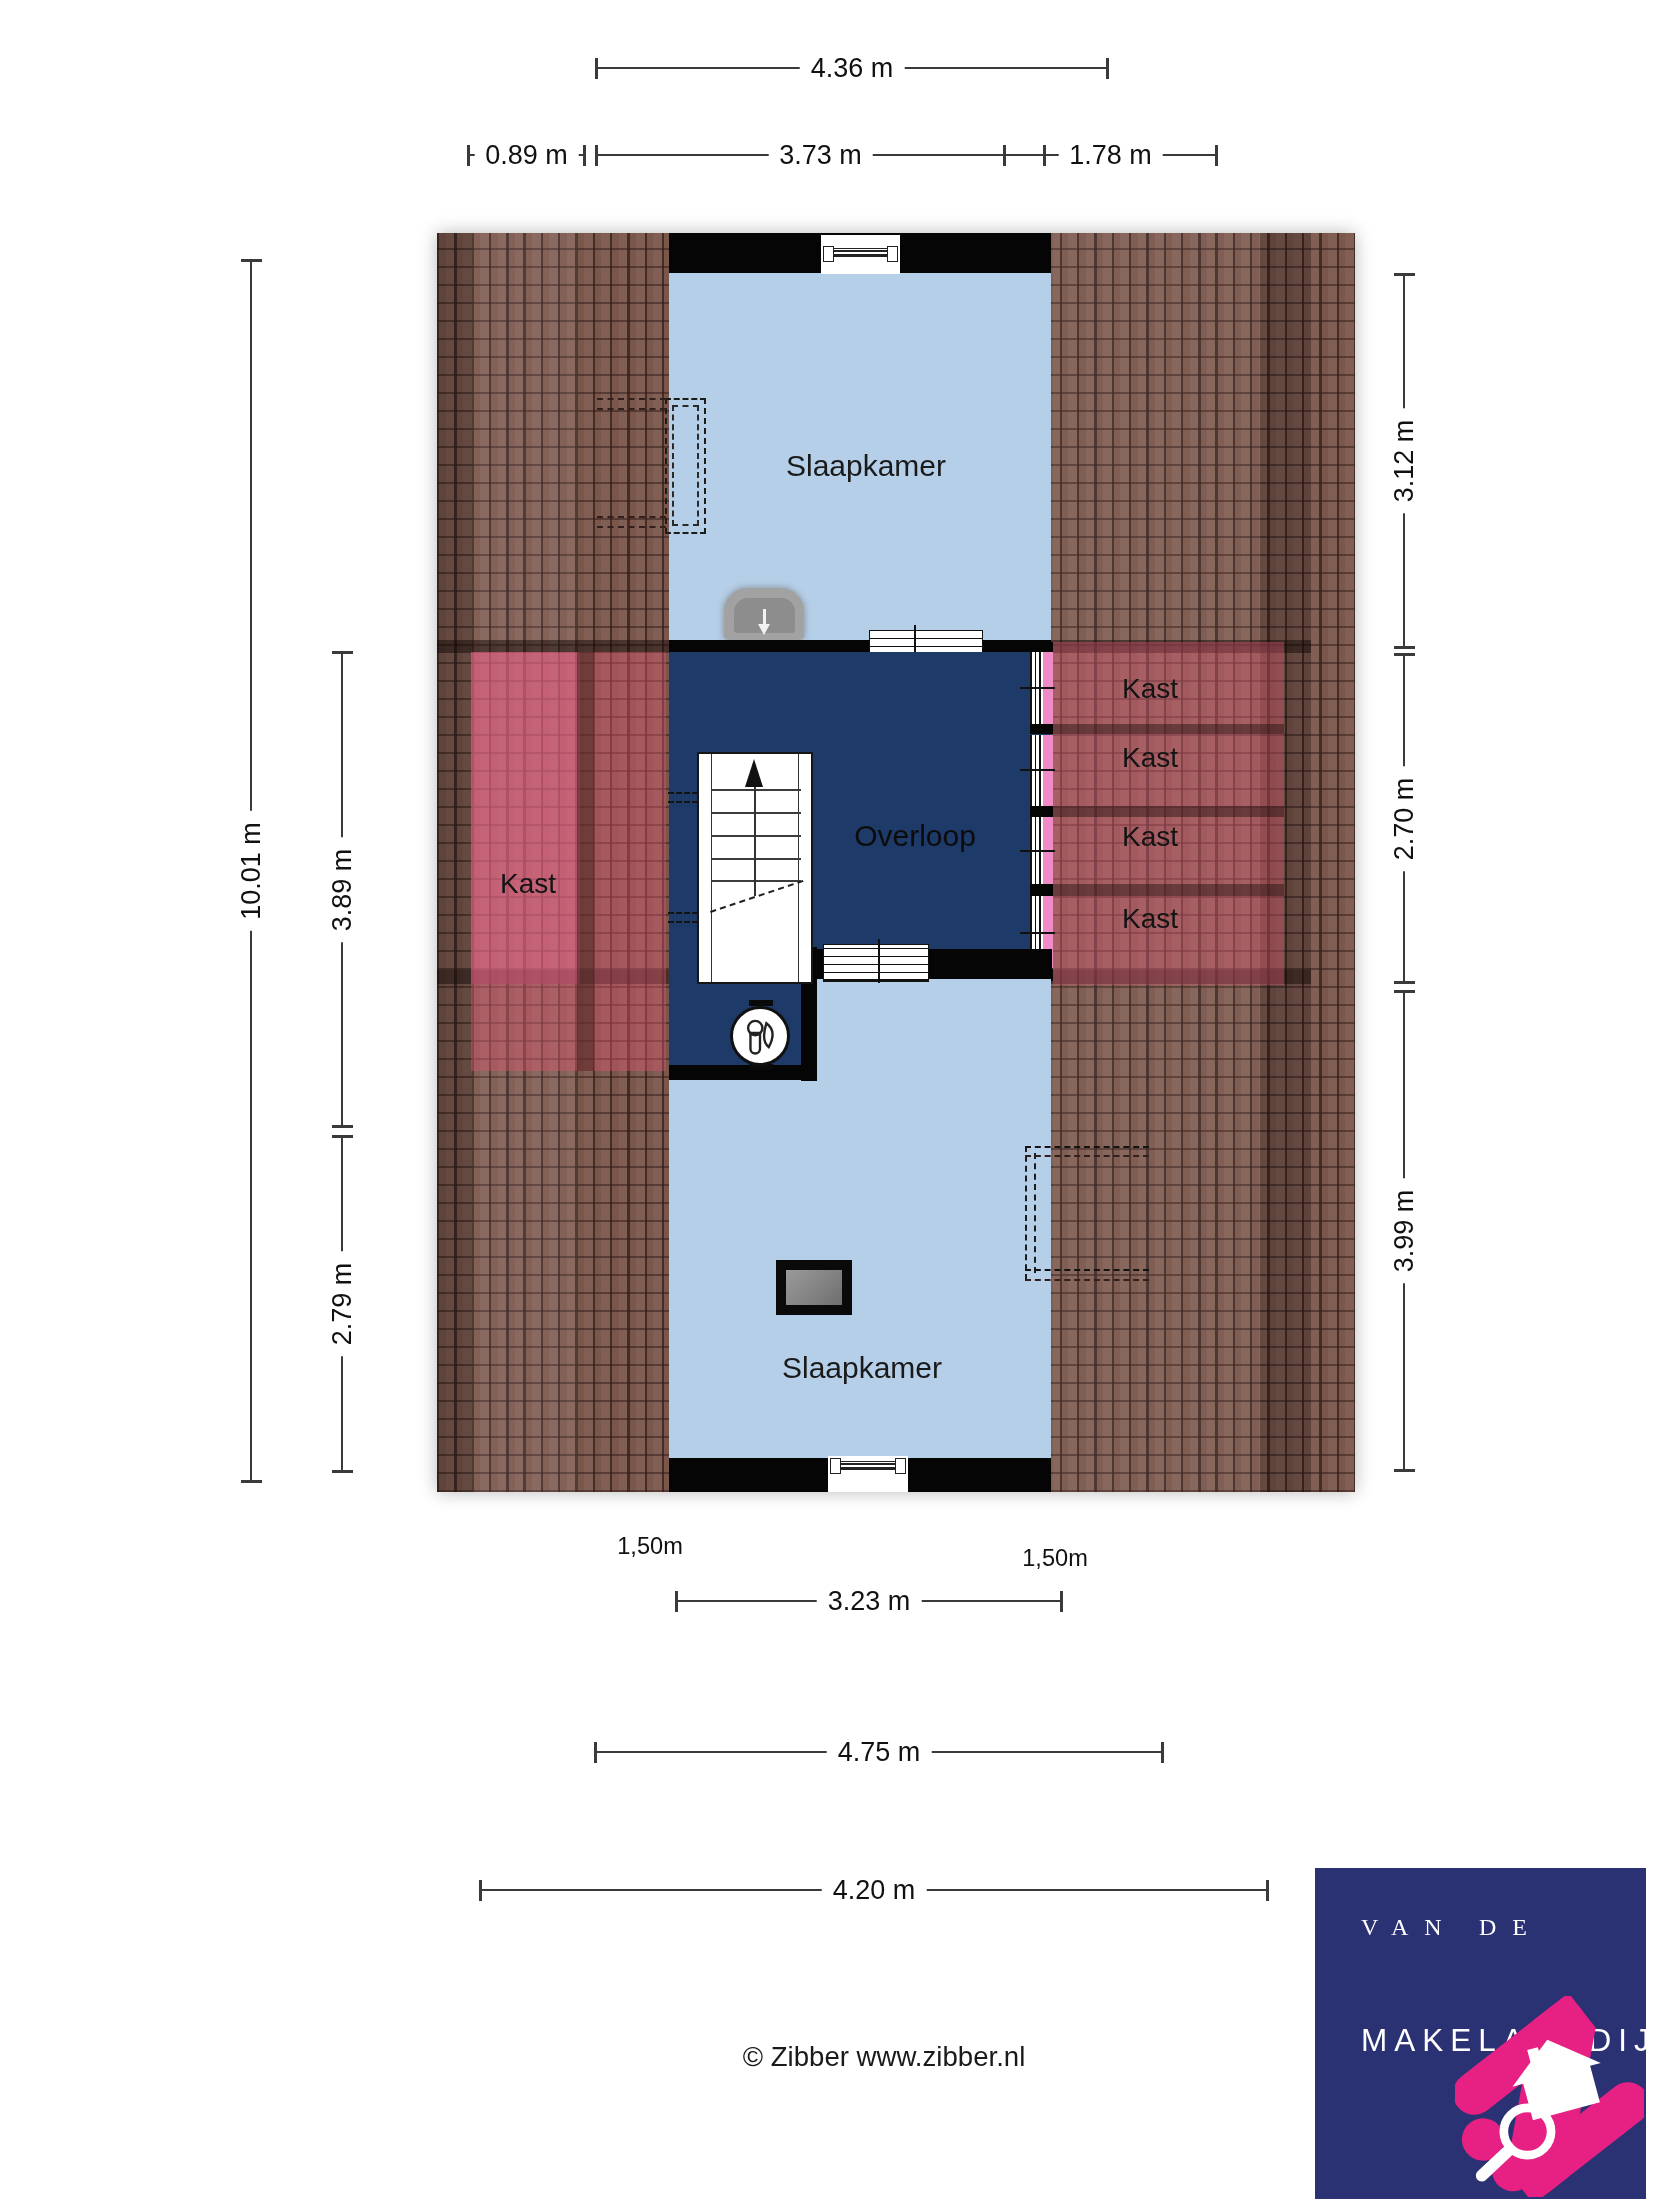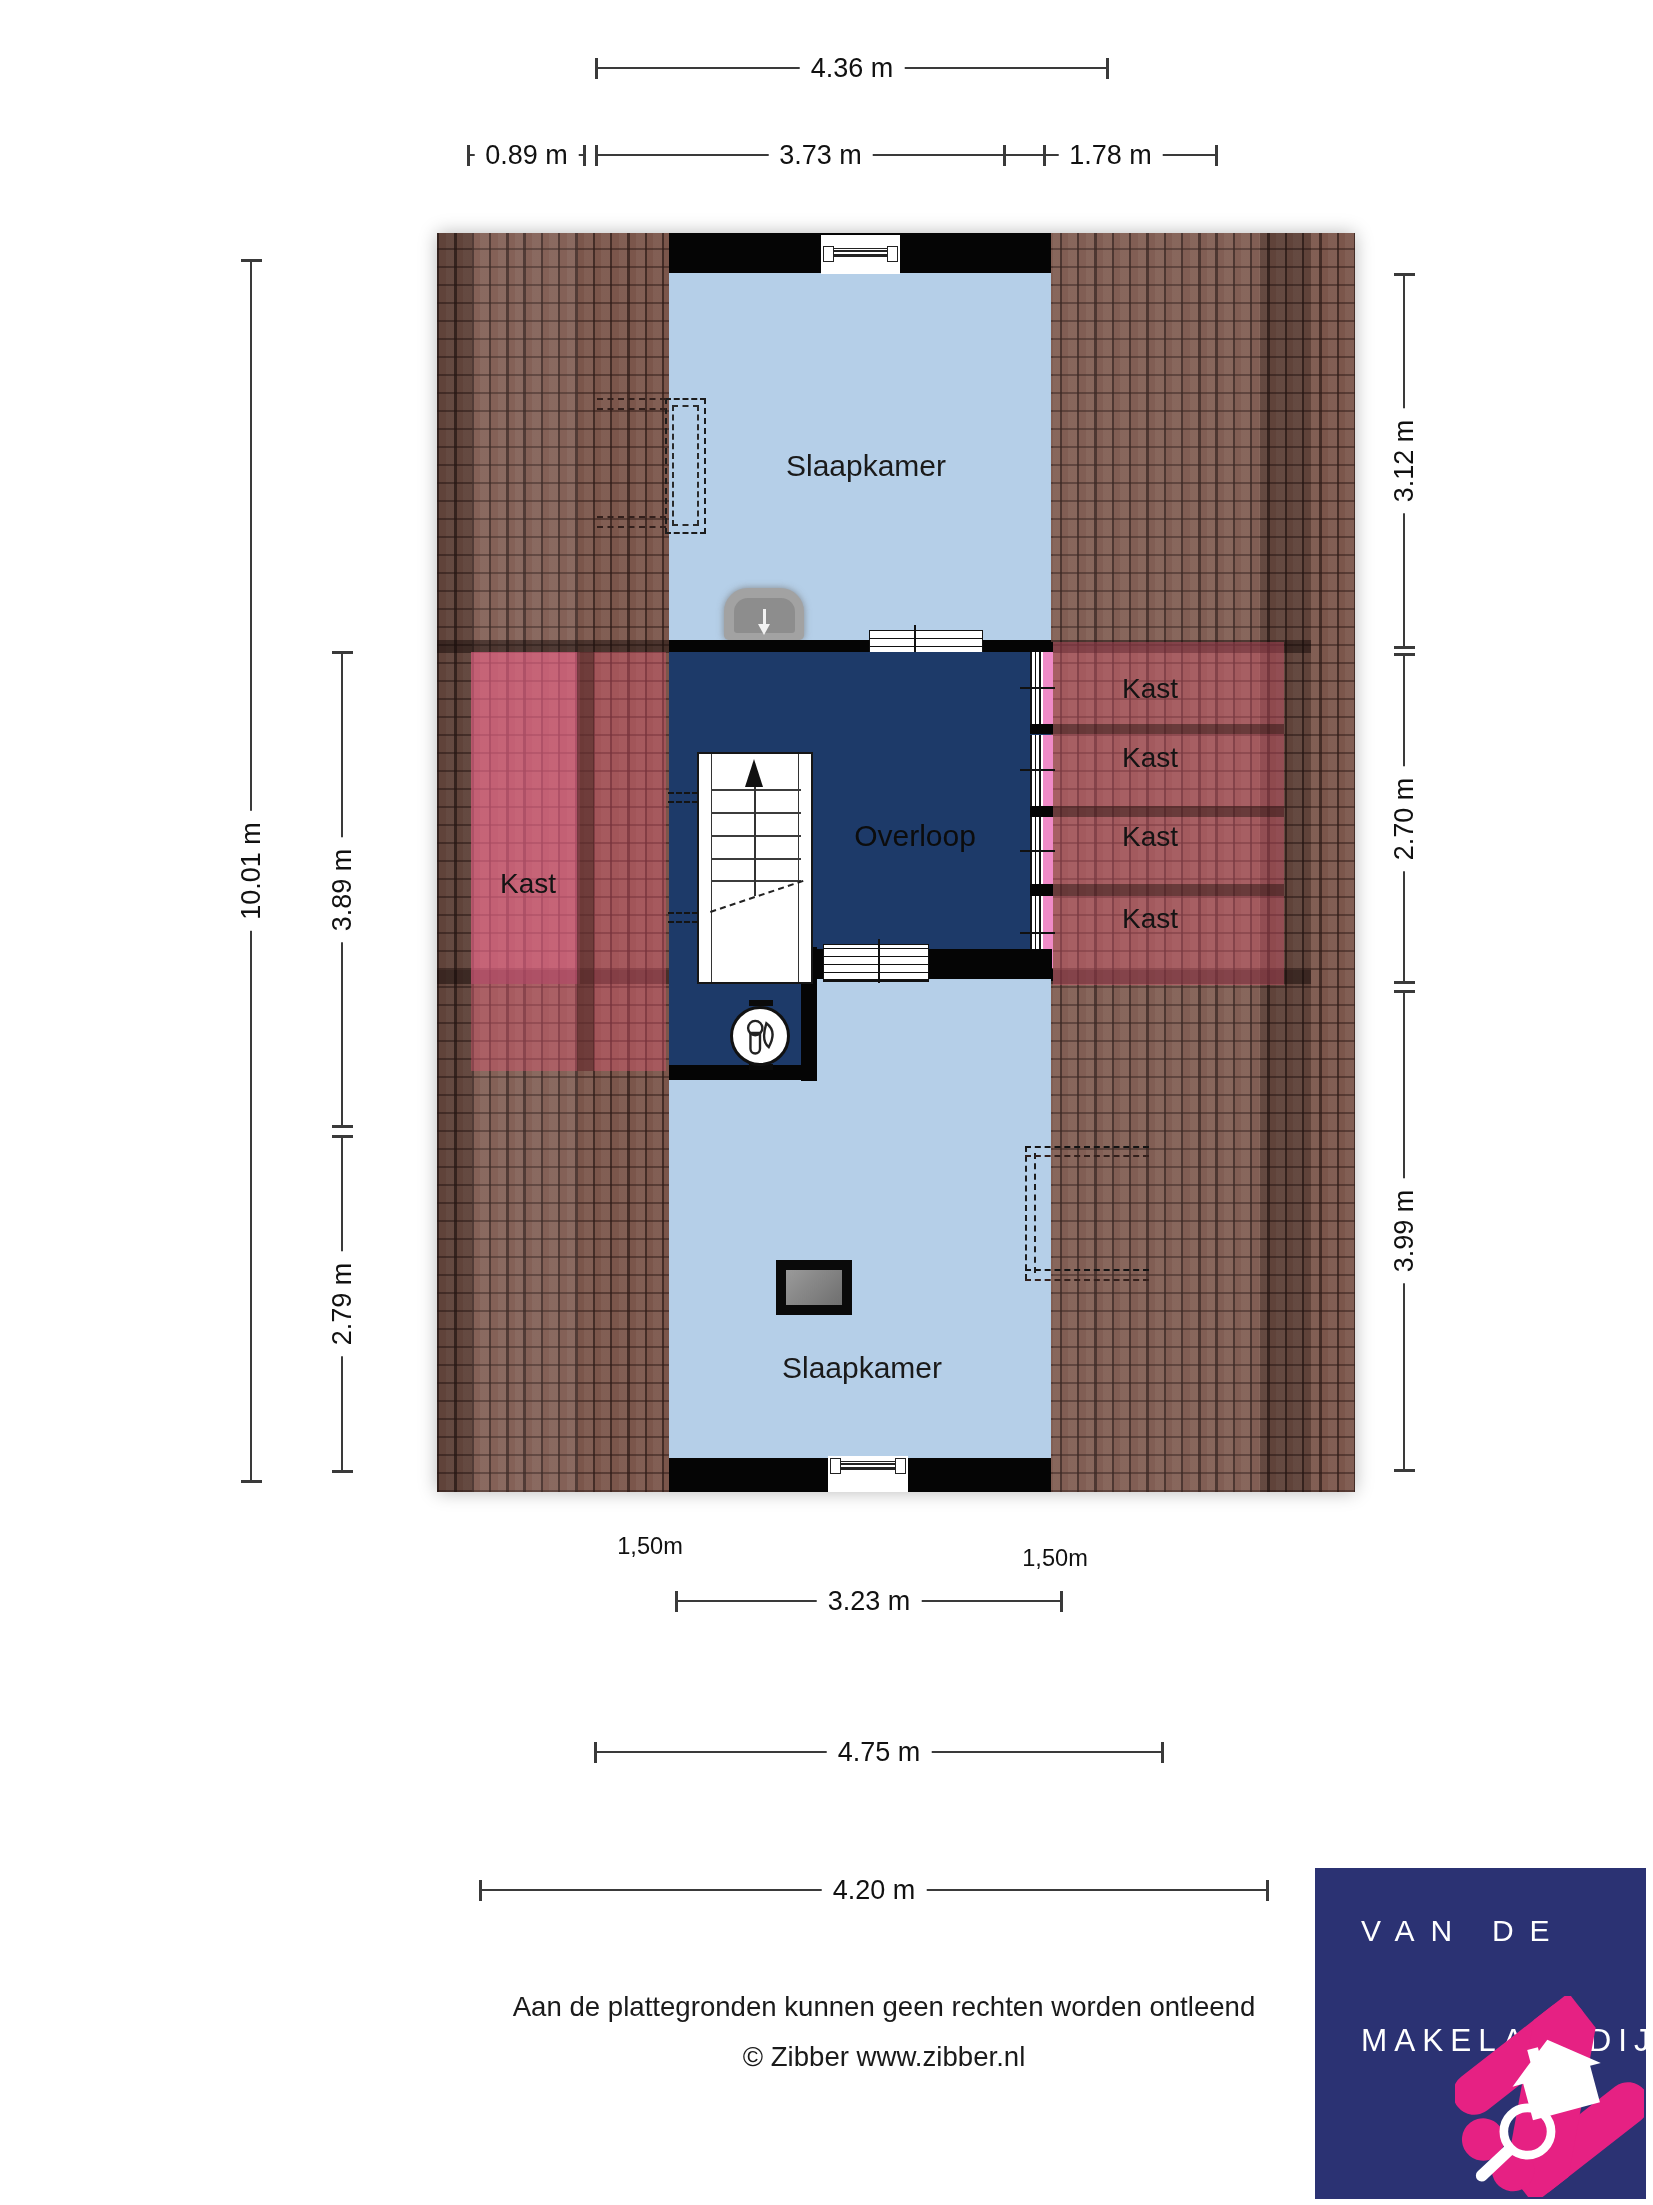--- a/index.html
+++ b/index.html
@@ -84,21 +84,21 @@
   .dimv::before{top:-0.8px;} .dimv::after{bottom:-0.8px;}
   .dimv span{position:absolute;top:50%;left:-0.8px;transform:translate(-50%,-50%) rotate(-90deg);
              background:#fff;padding:1.6px 11px;font-size:27px;white-space:nowrap;}
   .headroom{position:absolute;transform:translate(-50%,-50%);font-size:23.6px;white-space:nowrap;}
 
   
   .footline{position:absolute;transform:translateX(-50%);font-size:27.6px;color:#1a1a1a;white-space:nowrap;}
 
   
   #logo{position:absolute;left:1315px;top:1868px;width:331px;height:331px;background:#2b3273;overflow:hidden;}
-  #logo .l1{position:absolute;left:46px;top:46px;font-size:30px;letter-spacing:15.8px;color:#fff;}
+  #logo .l1{position:absolute;left:46px;top:46px;font-size:24px;letter-spacing:15.8px;color:#fff;font-family:Liberation Serif, serif;}
   #logo .l2{position:absolute;left:43px;top:77px;font-size:74px;font-weight:bold;letter-spacing:1.6px;color:#fff;}
   #logo .l3{position:absolute;left:46px;top:154px;font-size:31.5px;letter-spacing:7px;color:#fff;}
   #logo svg{position:absolute;right:1.6px;bottom:1.6px;}
 </style>
 </head>
 <body>
 
 <div id="canvas">
 
   <div id="plan" class="abs">
@@ -267,21 +267,20 @@
   <div class="dimh" style="left:676px;top:1600px;width:386px;">
       <span>3.23 m</span>
     </div>
   <div class="dimh" style="left:595px;top:1751px;width:568px;">
       <span>4.75 m</span>
     </div>
   <div class="dimh" style="left:480px;top:1889px;width:788px;">
       <span>4.20 m</span>
     </div>
 
-  <div class="footline" style="left:884px;top:1991px;">Aan de plattegronden kunnen geen rechten worden ontleend</div>
   <div class="footline" style="left:884px;top:2041px;">© Zibber www.zibber.nl</div>
 
   <div id="logo">
     <div class="l1">VAN DE</div>
     <div class="l3">MAKELAARDIJ</div>
     <svg width="189" height="201" viewBox="0 0 240 255">
       <g fill="#e62183" transform="translate(122,130) rotate(-38)">
         <rect x="-100" y="-92" width="200" height="54" rx="27"></rect>
         <rect x="-100" y="38" width="200" height="54" rx="27"></rect>
         <polygon points="100,-92 100,-36 -44,92 -100,92 -100,36 44,-92"></polygon>

